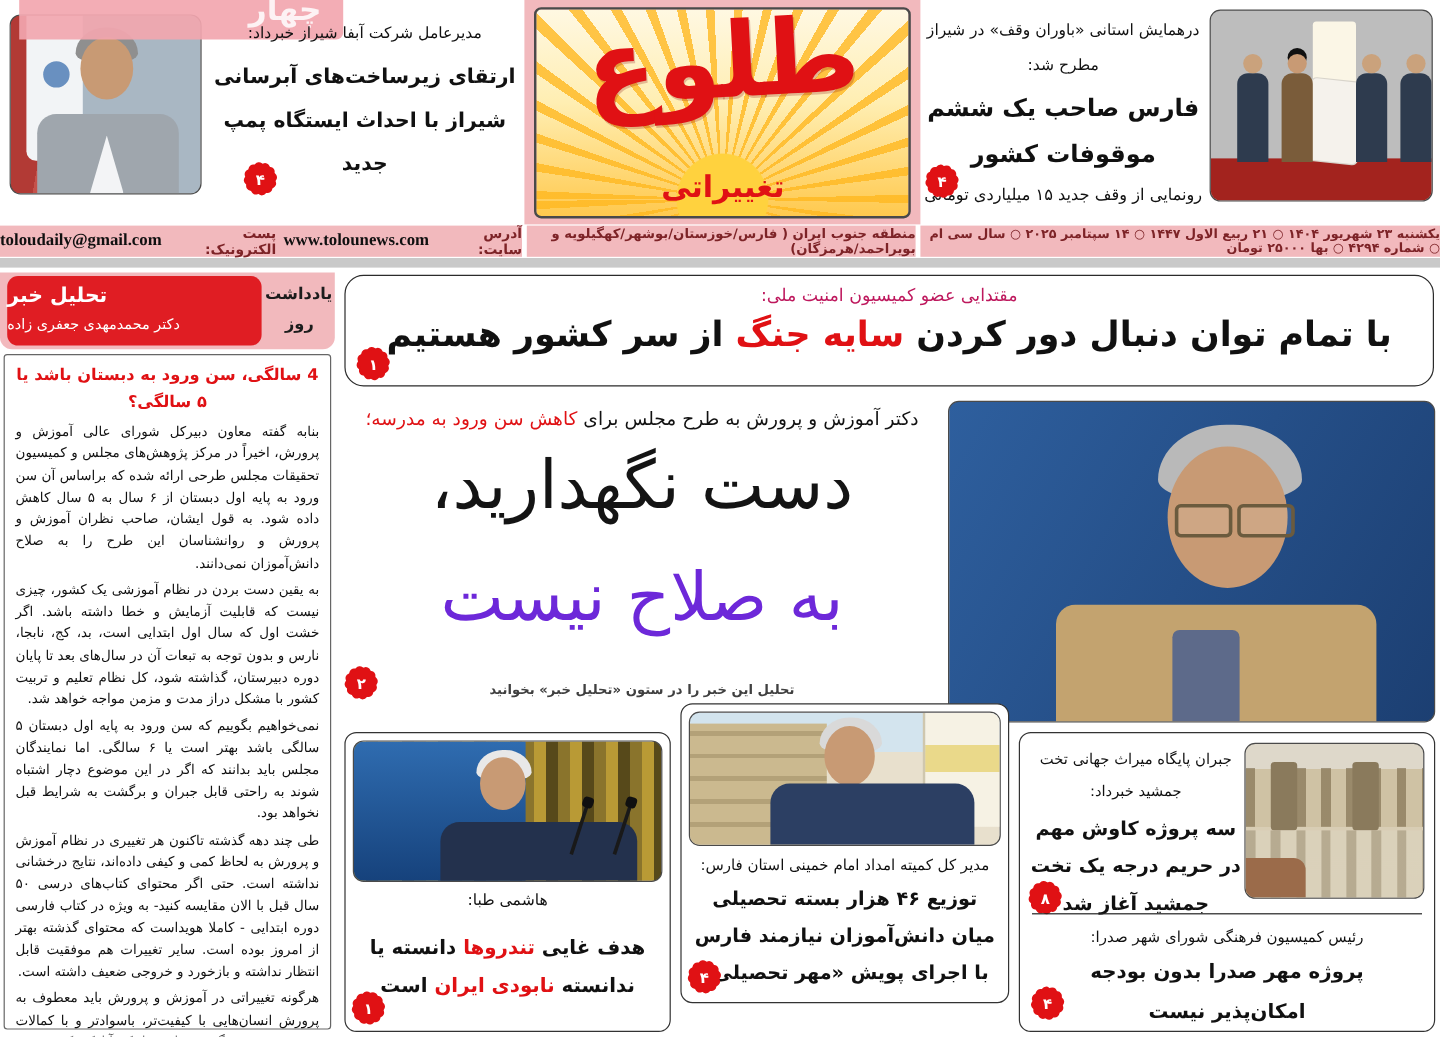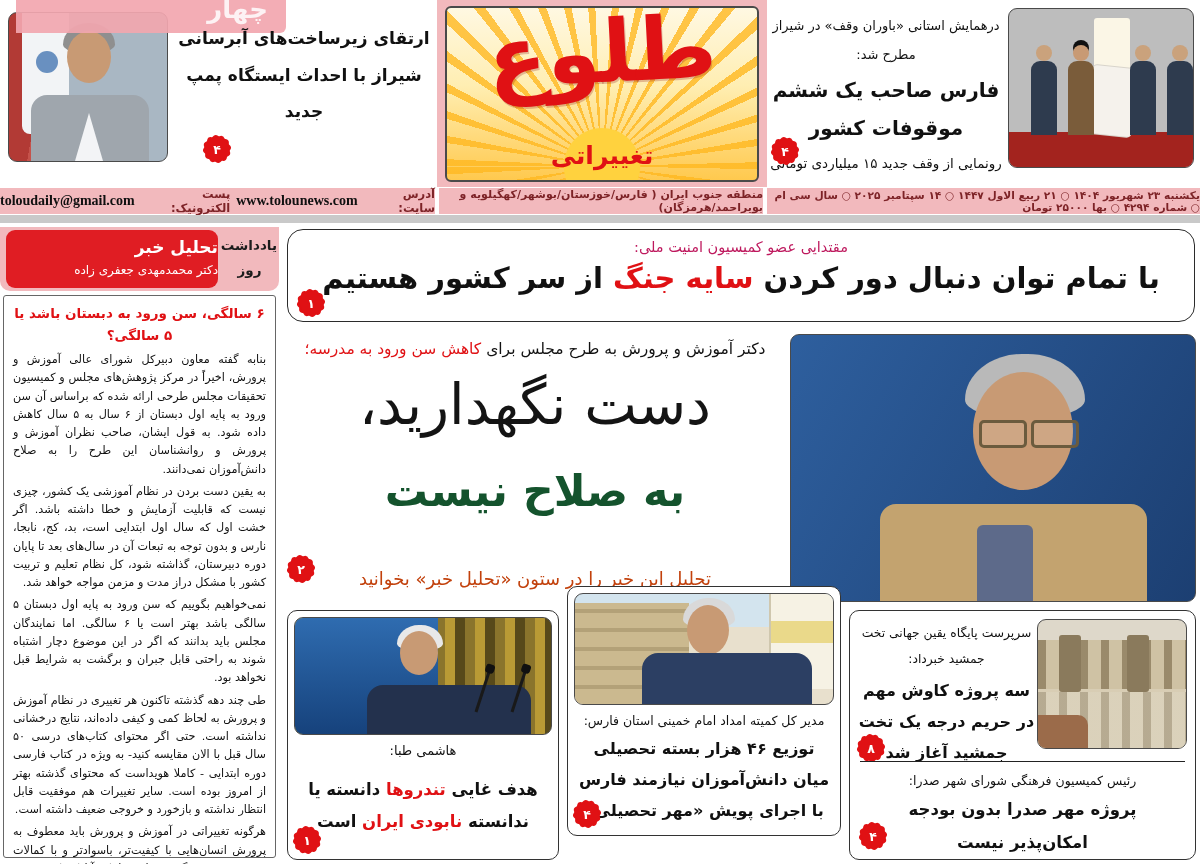--- a/index.html
+++ b/index.html
@@ -52,38 +52,38 @@
      display:flex;align-items:center;justify-content:center;font-size:11.5px;}
   .strip.left{left:0;width:435px;gap:6px;}
   .strip.center{left:439px;width:324px;font-size:11px;}
   .strip.right{left:767px;width:433px;font-size:10.6px;}
   .strip .lat{font-family:"Liberation Serif",serif;color:#101010;font-size:14px;}
   .grayband{left:0;top:215px;width:1200px;height:8px;background:#c9c9c9;}
 
   
   .an-band{left:0;top:227px;width:279px;height:64px;background:#f2b9bd;border-radius:0 0 10px 10px;}
   .an-tab{left:222px;top:233px;width:55px;font-size:13.5px;font-weight:bold;line-height:1.85;text-align:center;color:#1c1c1c;}
-  .an-redbox{left:6px;top:230px;width:212px;height:58px;background:#e01d23;border-radius:9px;color:#fff;text-align:right;}
+  .an-redbox{left:6px;top:230px;width:212px;height:58px;background:#e01d23;border-radius:9px;color:#fff;text-align:left;}
   .an-redbox .t{font-size:17px;font-weight:bold;line-height:1.7;margin-top:3px;}
   .an-redbox .a{font-size:12px;line-height:1.4;}
   .an-box{left:3px;top:295px;width:273px;height:563px;border:1px solid #666;border-radius:3px;background:#fff;
      padding:7px 9px;box-sizing:border-box;}
   .an-box .h{color:#e01114;font-size:13.5px;font-weight:bold;text-align:center;line-height:1.6;margin-bottom:5px;}
   .an-box p{margin:0 0 4px;font-size:11.2px;line-height:1.63;text-align:justify;}
 
   
   .lead-box{left:287px;top:229px;width:908px;height:93px;border:1.6px solid #2b2b2b;border-radius:16px;box-sizing:border-box;}
   .lead-box .k{margin-top:9px;font-size:14.5px;}
   .lead-box .h{margin-top:6px;font-size:29px;font-weight:bold;white-space:nowrap;}
 
   
   .cen-k{left:296px;top:340px;width:478px;font-size:15.5px;font-weight:500;}
   .cen-h1{left:296px;top:372px;width:478px;font-size:56px;font-weight:normal;color:#141414;}
-  .cen-h2{left:296px;top:466px;width:478px;font-size:43px;font-weight:bold;color:#14532d;}
-  .cen-note{left:330px;top:568px;width:410px;font-size:18px;font-weight:normal;color:#c2410c;}
+  .cen-h2{left:296px;top:466px;width:478px;font-size:56px;font-weight:normal;color:#6d28d9;}
+  .cen-note{left:330px;top:568px;width:410px;font-size:11px;font-weight:bold;color:#404040;}
 
   
   .bbox{position:absolute;border:1.5px solid #333;border-radius:10px;box-sizing:border-box;background:#fff;}
   .bbox .k{font-size:13px;line-height:1.9;}
   .bbox .h{font-size:16.5px;font-weight:bold;line-height:1.95;}
 
   
   .head{position:absolute;border-radius:50%;background:#c89a74;}
   .hair{position:absolute;border-radius:50% 50% 45% 45%/75% 75% 30% 30%;}
   .suit{position:absolute;border-radius:16px 16px 0 0;}
@@ -151,20 +151,21 @@
     <div class="head" style="left:58px;top:18px;width:44px;height:52px;"></div>
     <div class="suit" style="left:22px;bottom:0;width:118px;height:66px;background:#9fa6ad;"></div>
     <div class="shirt" style="left:66px;bottom:0;width:28px;height:48px;"></div>
   </div>
 
   <div class="abs corner-ribbon">
     <span>چهار</span>
   </div>
 
   <div class="abs tl-text ctr">
+    <div class="k">مدیرعامل شرکت آبفا شیراز خبرداد:</div>
     <div class="h">ارتقای زیرساخت‌های آبرسانی شیراز با احداث ایستگاه پمپ جدید</div>
   </div>
   <span class="seal" style="left:204px;top:136px;">
       <b></b>
       <u>۴</u>
     </span>
 
   <div class="abs masthead-wrap">
     <div class="masthead">
       <div class="title">طلوع</div>
@@ -206,21 +207,21 @@
   </div>
   <div class="abs grayband"></div>
 
   <div class="abs an-band"></div>
   <div class="abs an-tab">یادداشت روز</div>
   <div class="abs an-redbox">
     <div class="t">تحلیل خبر</div>
     <div class="a">دکتر محمدمهدی جعفری زاده</div>
   </div>
   <div class="abs an-box">
-    <div class="h">۶ سالگی، سن ورود به دبستان باشد یا ۵ سالگی؟</div>
+    <div class="h">4 سالگی، سن ورود به دبستان باشد یا ۵ سالگی؟</div>
     <p>بنابه گفته معاون دبیرکل شورای عالی آموزش و پرورش، اخیراً در مرکز پژوهش‌های مجلس و کمیسیون تحقیقات مجلس طرحی ارائه شده که براساس آن سن ورود به پایه اول دبستان از ۶ سال به ۵ سال کاهش داده شود. به قول ایشان، صاحب نظران آموزش و پرورش و روانشناسان این طرح را به صلاح دانش‌آموزان نمی‌دانند.</p>
     <p>به یقین دست بردن در نظام آموزشی یک کشور، چیزی نیست که قابلیت آزمایش و خطا داشته باشد. اگر خشت اول که سال اول ابتدایی است، بد، کج، نابجا، نارس و بدون توجه به تبعات آن در سال‌های بعد تا پایان دوره دبیرستان، گذاشته شود، کل نظام تعلیم و تربیت کشور با مشکل دراز مدت و مزمن مواجه خواهد شد.</p>
     <p>نمی‌خواهیم بگوییم که سن ورود به پایه اول دبستان ۵ سالگی باشد بهتر است یا ۶ سالگی. اما نمایندگان مجلس باید بدانند که اگر در این موضوع دچار اشتباه شوند به راحتی قابل جبران و برگشت به شرایط قبل نخواهد بود.</p>
     <p>طی چند دهه گذشته تاکنون هر تغییری در نظام آموزش و پرورش به لحاظ کمی و کیفی داده‌اند، نتایج درخشانی نداشته است. حتی اگر محتوای کتاب‌های درسی ۵۰ سال قبل با الان مقایسه کنید- به ویژه در کتاب فارسی دوره ابتدایی - کاملا هویداست که محتوای گذشته بهتر از امروز بوده است. سایر تغییرات هم موفقیت قابل انتظار نداشته و بازخورد و خروجی ضعیف داشته است.</p>
     <p>هرگونه تغییراتی در آموزش و پرورش باید معطوف به پرورش انسان‌هایی با کیفیت‌تر، باسوادتر و با کمالات بیشتر نسبت به گذشته باشد. اینکه آیا کم کردن سن ورود به پایه اول دبستان، انسان‌هایی با کیفیت‌تر، کمال یافته تر، باسوادتر و رشد یافته‌تر تحویل جامعه آینده خواهد داد، نکته اصلی است.</p>
 
   </div>
 
   <div class="abs lead-box ctr">
     <div class="k kicker">مقتدایی عضو کمیسیون امنیت ملی:</div>
@@ -289,21 +290,21 @@
 
   <div class="bbox" style="left:849px;top:610px;width:347px;height:250px;">
     <div class="ph sc-pers" style="right:8px;top:8px;width:148px;height:128px;position:absolute;">
       <div class="cols"></div>
       <div class="gate" style="left:14%;"></div>
       <div class="gate" style="left:60%;"></div>
       <div class="water"></div>
       <div class="mud"></div>
     </div>
     <div class="ctr" style="position:absolute;right:160px;left:8px;top:10px;">
-      <div class="k" style="font-size:12.3px;line-height:2.1;">سرپرست پایگاه یقین جهانی تخت جمشید خبرداد:</div>
+      <div class="k" style="font-size:12.3px;line-height:2.1;">جبران پایگاه میراث جهانی تخت جمشید خبرداد:</div>
       <div class="h" style="font-size:16px;line-height:1.95;margin-top:2px;">سه پروژه کاوش مهم در حریم درجه یک تخت جمشید آغاز شد</div>
     </div>
     <span class="seal" style="left:8px;top:124px;">
         <b></b>
         <u>۸</u>
       </span>
     <div class="rule-h" style="left:10px;right:10px;top:150px;"></div>
     <div class="ctr" style="position:absolute;left:8px;right:8px;top:158px;">
       <div class="k" style="font-size:12.5px;">رئیس کمیسیون فرهنگی شورای شهر صدرا:</div>
       <div class="h" style="font-size:16.5px;line-height:2;padding:0 20px;">پروژه مهر صدرا بدون بودجه امکان‌پذیر نیست</div>

